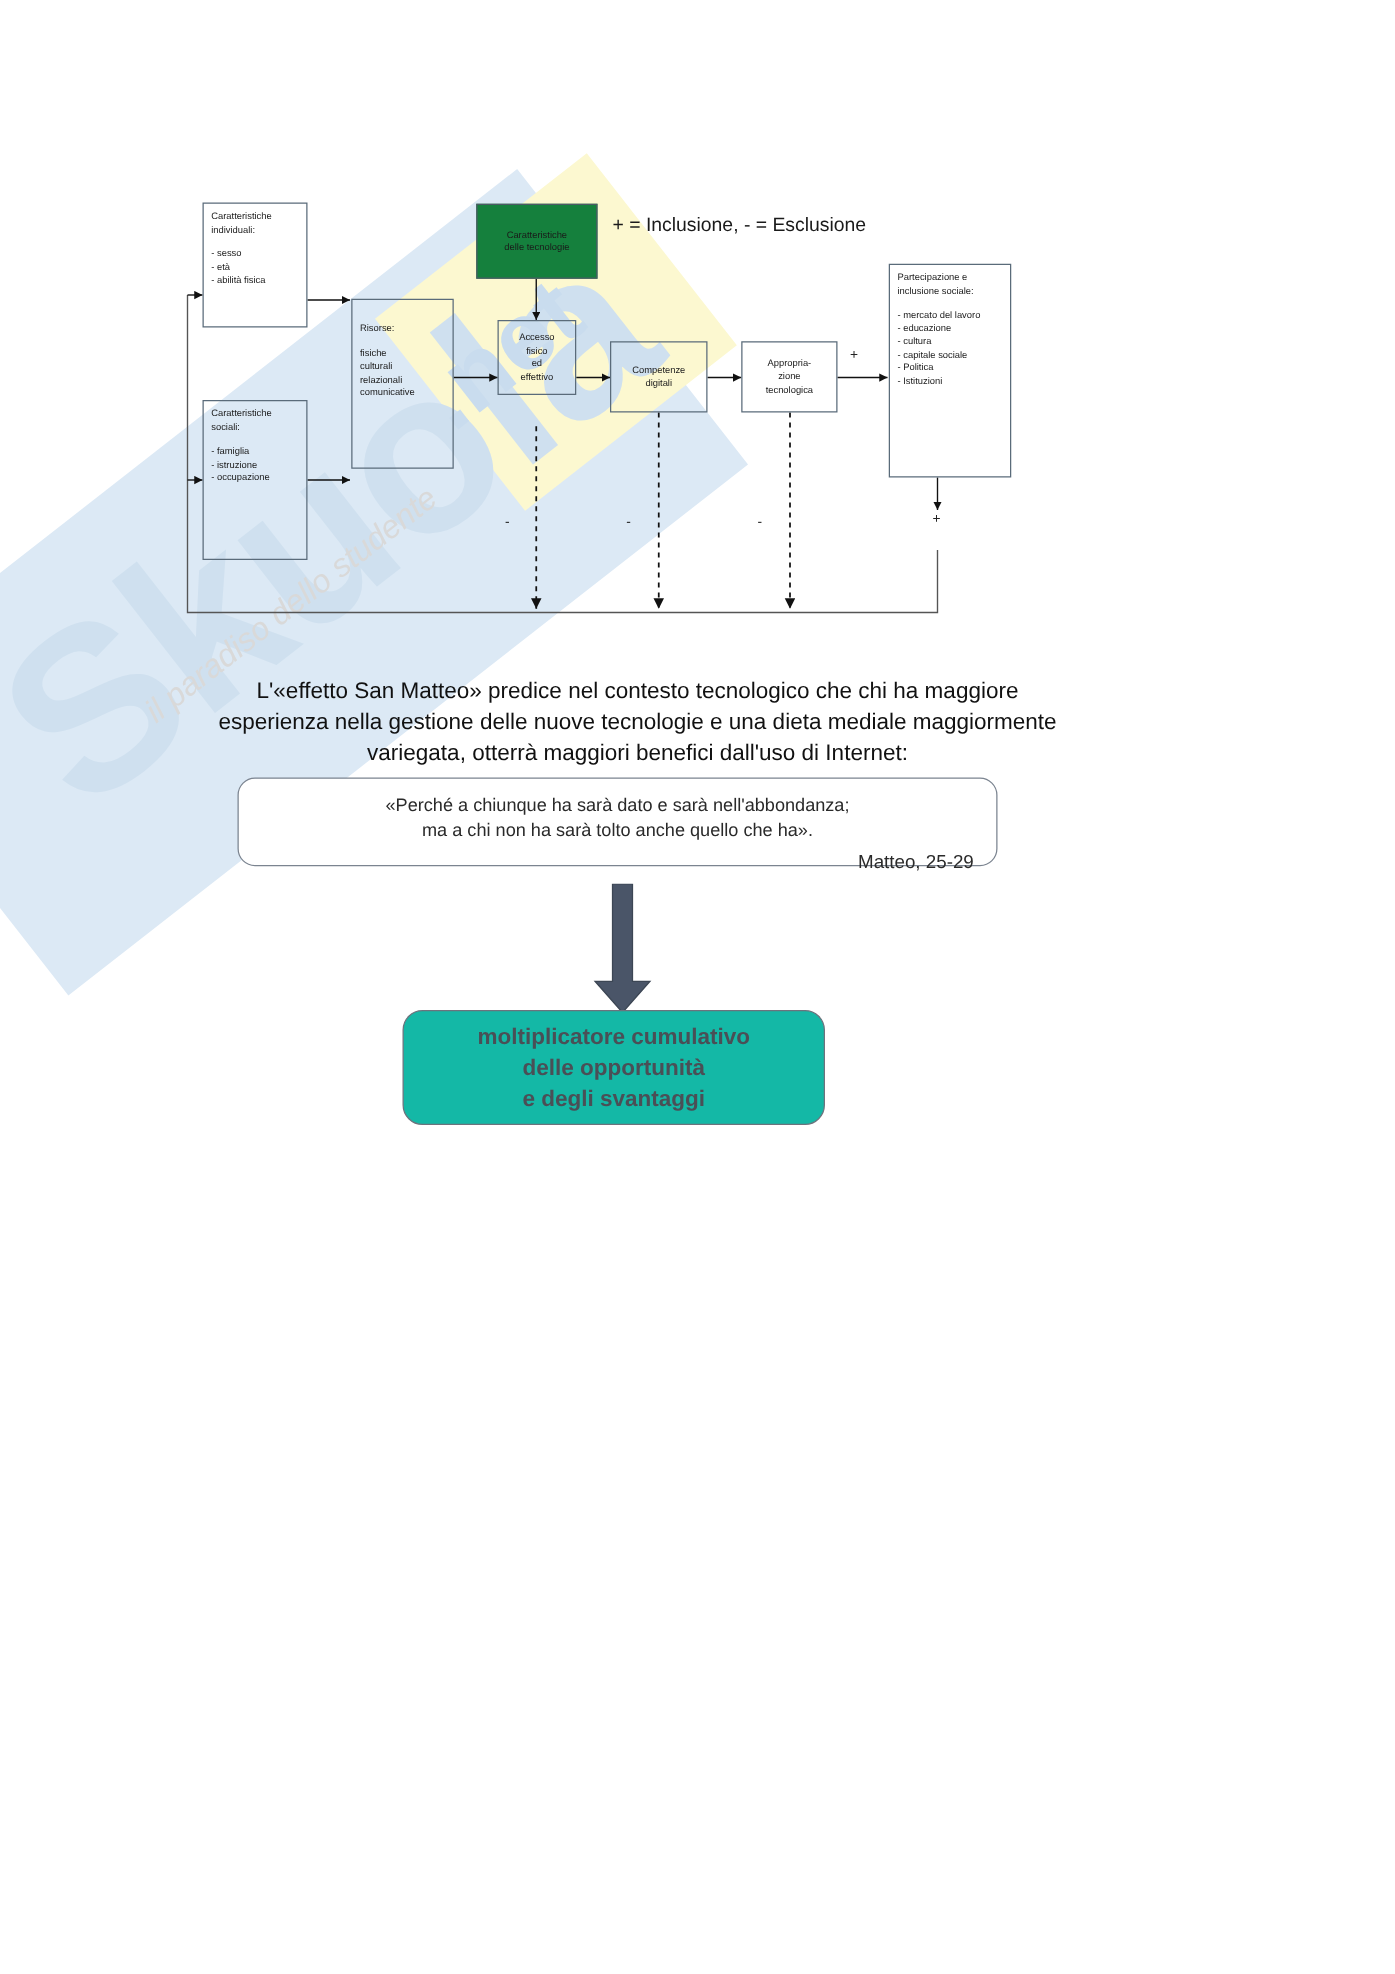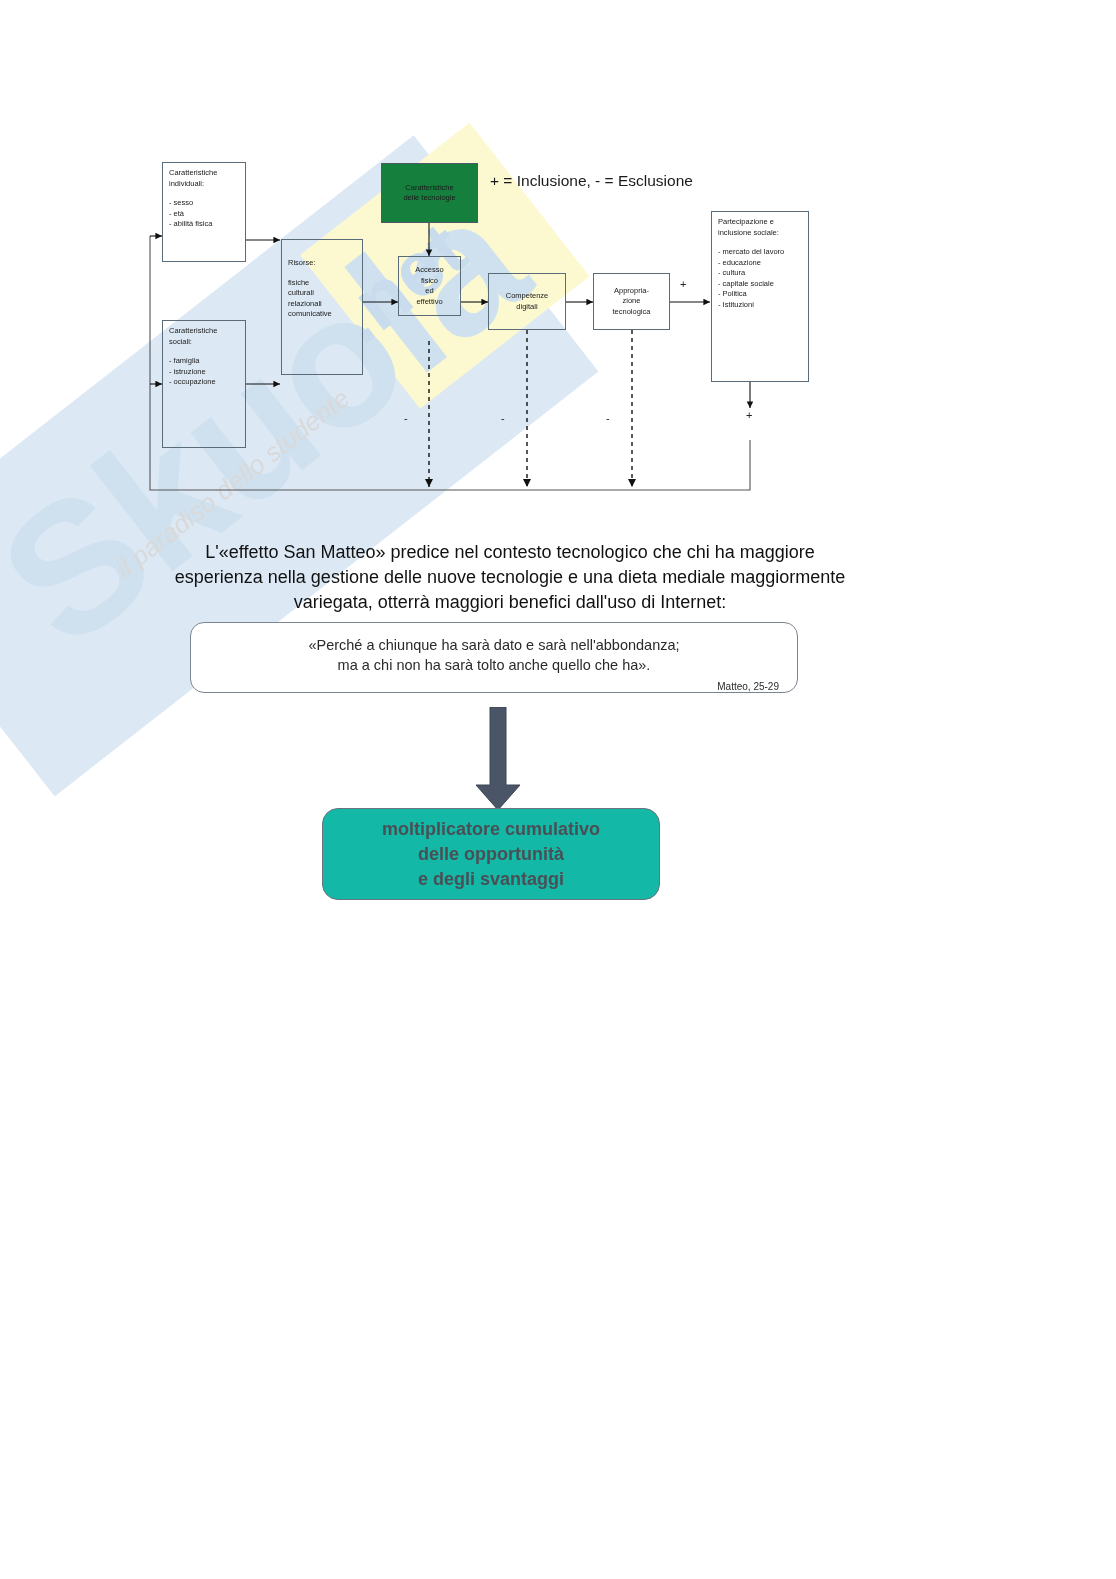--- a/index.html
+++ b/index.html
@@ -88,21 +88,21 @@
   
   #quotebox{
     position:absolute;left:190px;top:622px;width:608px;height:71px;
     border:1.5px solid #7b8490;border-radius:14px;box-sizing:border-box;
     background:#fff;
   }
   #quotebox .ql{
     text-align:center;font-size:14.5px;line-height:20px;color:#2a2a2a;
   }
   #quotebox .qline1{margin-top:12px;}
-  #quotebox .qattr{text-align:right;padding-right:18px;font-size:10px;margin-top:6px;color:#2a2a2a;}
+  #quotebox .qattr{text-align:right;padding-right:18px;font-size:15px;margin-top:6px;color:#2a2a2a;}
 
   
   #bigarrow{position:absolute;left:470px;top:707px;width:56px;height:106px;}
 
   
   #resultbox{
     position:absolute;left:322px;top:808px;width:338px;height:92px;
     border:1.6px solid #6c737d;border-radius:16px;box-sizing:border-box;
     background:#14b8a6;
     display:flex;align-items:center;justify-content:center;

